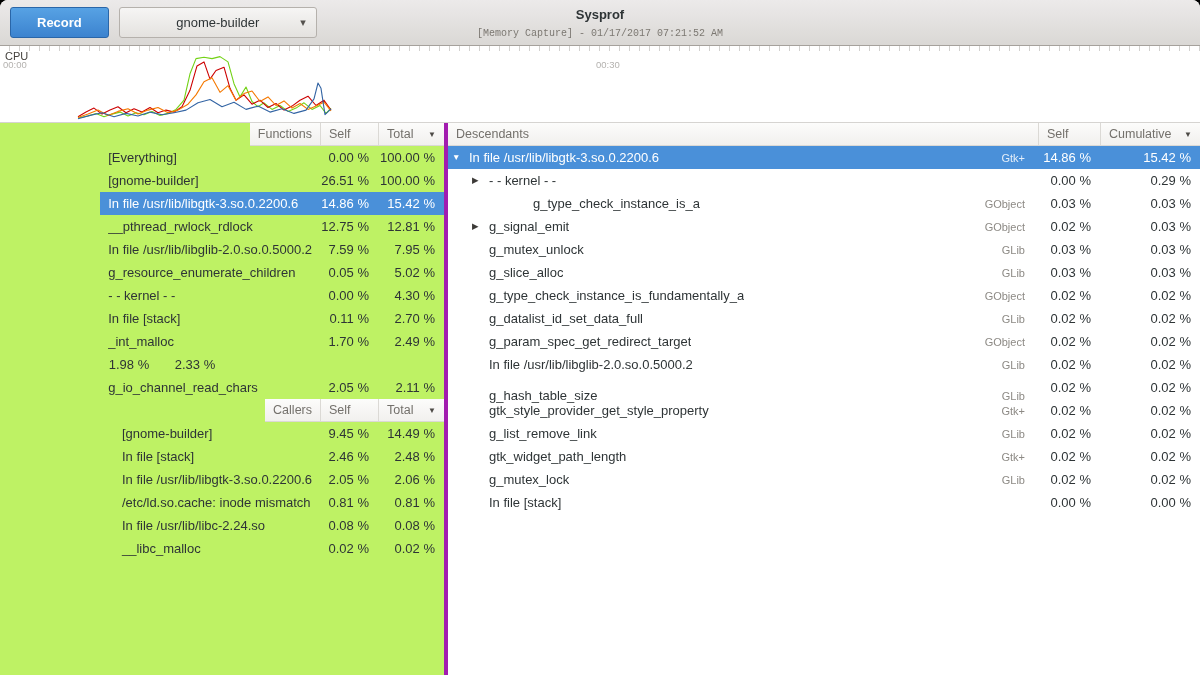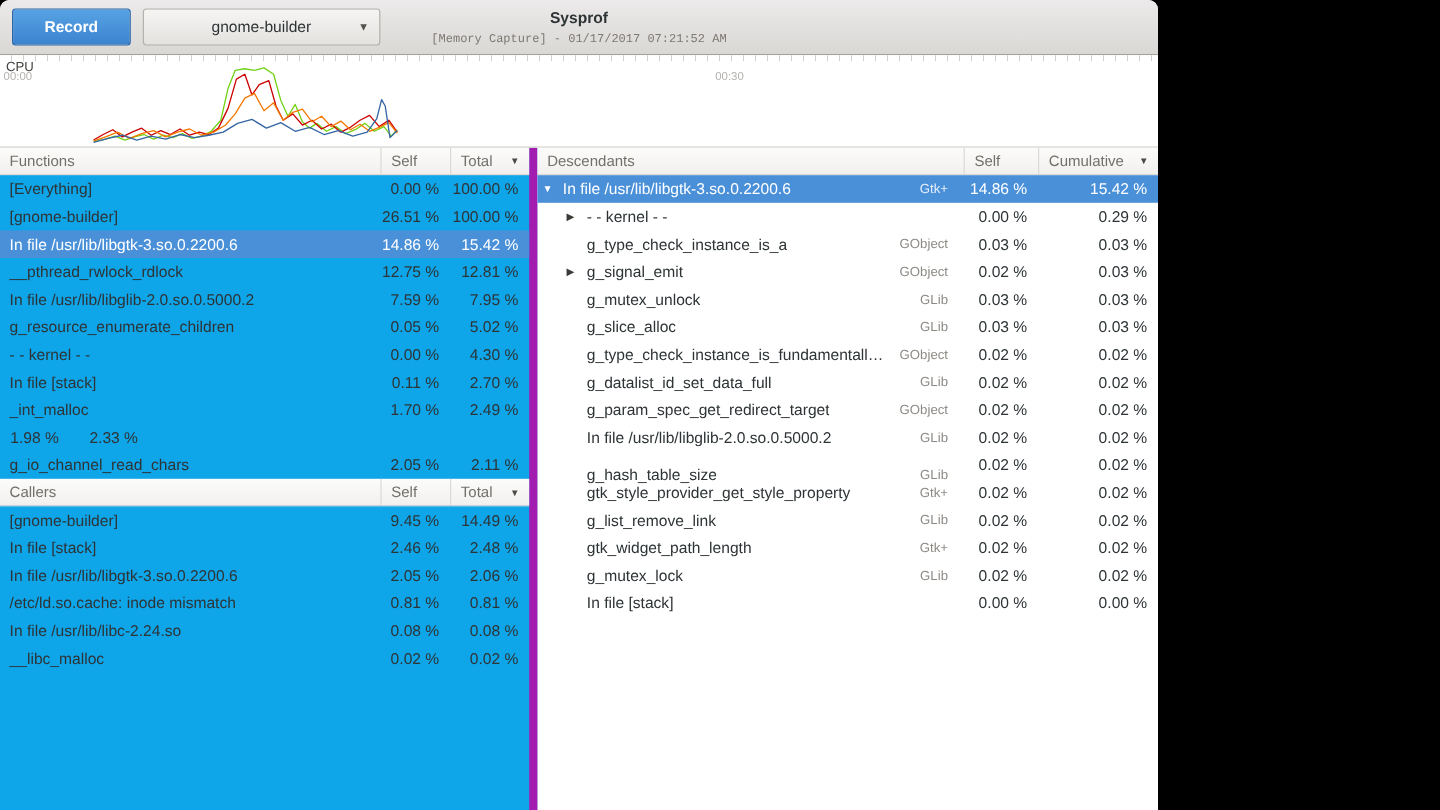--- a/index.html
+++ b/index.html
@@ -1,18 +1,18 @@
 <!DOCTYPE html>
 <html><head>
 <meta charset="utf-8">
 <style>
   * { margin:0; padding:0; box-sizing:border-box; }
   html,body { width:1200px; height:675px; }
   body { background:#000; font-family:"Liberation Sans", sans-serif; -webkit-font-smoothing:antialiased; }
-  .window { width:965px; height:675px; display:flex; flex-direction:column; background:#fff; border-radius:8px 8px 0 0; overflow:hidden; }
+  .window { width:1200px; height:675px; display:flex; flex-direction:column; background:#fff; border-radius:8px 8px 0 0; overflow:hidden; }
 
   
   .headerbar { position:relative; flex:0 0 46px; height:46px; background:linear-gradient(#eceaea,#dad8d5); border-bottom:1px solid #a5a19c; display:flex; align-items:center; padding:0 10px; }
   .record-btn { height:31px; padding:0 26px; background:linear-gradient(#57a2e4,#3c83cf); border:1px solid #2a66a8; border-radius:3px; color:#fff; font-size:13px; font-weight:bold; margin-right:10px; cursor:pointer; font-family:inherit; }
   .process-dropdown { position:relative; height:31px; width:198px; background:linear-gradient(#f6f5f4,#e4e2df); border:1px solid #b5b1ac; border-radius:3px; font-size:13px; color:#2e3436; cursor:pointer; font-family:inherit; }
   .caret { position:absolute; right:10px; top:50%; transform:translateY(-52%); font-size:11px; color:#55524e; }
   .title-block { position:absolute; left:0; right:0; top:7px; text-align:center; pointer-events:none; }
   .title { font-size:13px; font-weight:bold; color:#2e3436; }
   .subtitle { font-size:10px; color:#7c7872; margin-top:6px;font-family:Liberation Mono, monospace; }
   .header-right { margin-left:auto; display:flex; align-items:center; z-index:1; }
@@ -27,21 +27,21 @@
   .timeline { position:relative; flex:0 0 77px; height:77px; background:#fff; border-bottom:1px solid #d6d4d1; }
   .ruler { position:absolute; top:0; left:0; right:0; height:5px; background:repeating-linear-gradient(to right, transparent 0, transparent 9px, #d2d1cf 9px, #d2d1cf 10px); }
   .cpu-label { position:absolute; top:4px; left:5px; font-size:11px; color:#45423e; z-index:2; }
   .time-label { position:absolute; top:13px; font-size:9.5px; color:#b4b2af; z-index:2; }
   .time-start { left:3px; }
   .time-mid { left:596px; }
   .cpu-chart { position:absolute; left:0; top:0; width:1200px; height:77px; }
 
   
   .main { flex:1; display:flex; min-height:0; }
-  .pane-left { flex:0 0 448px; width:448px; border-right:7px solid #a21caf; display:flex; flex-direction:column; background:#0ea5e9; }
+  .pane-left { flex:0 0 448px; width:448px; border-right:4px solid #a21caf; display:flex; flex-direction:column; background:#bef264;align-items:flex-end; }
   .pane-right { flex:1; display:flex; flex-direction:column; background:#fff; min-width:0; }
 
   .thead { display:flex; flex:0 0 23px; height:23px; background:linear-gradient(#fcfcfb,#f1f0ee); border-bottom:1px solid #dbd9d5; font-size:12.5px; color:#73706b; align-items:stretch; }
   .hcell { padding:0 8px; display:flex; align-items:center; }
   .hname { flex:1; min-width:0; }
   .hnum { border-left:1px solid #dbd9d5; }
   .pane-left .hself { width:58px; }
   .pane-left .htotal { width:66px; }
   .pane-right .hself { width:62px; }
   .pane-right .htotal { width:100px; }
@@ -227,21 +227,21 @@
           <div class="trow">
             <span class="cell name" style="padding-left: 24px;">
               <span class="expander">▶</span>
               <span class="fname">- - kernel - -</span>
               <span class="badge"></span>
             </span>
             <span class="cell num self">0.00 %</span>
             <span class="cell num total">0.29 %</span>
           </div>
           <div class="trow">
-            <span class="cell name" style="padding-left: 24px;">
+            <span class="cell name" style="padding-left: 24px; gap: 44px;">
               <span class="expander"></span>
               <span class="fname">g_type_check_instance_is_a</span>
               <span class="badge">GObject</span>
             </span>
             <span class="cell num self">0.03 %</span>
             <span class="cell num total">0.03 %</span>
           </div>
           <div class="trow">
             <span class="cell name" style="padding-left: 24px;">
               <span class="expander">▶</span>

